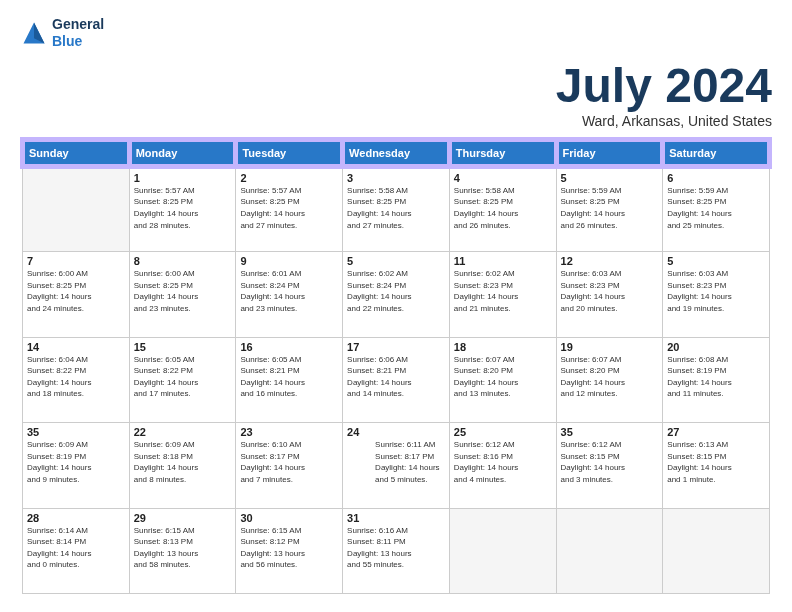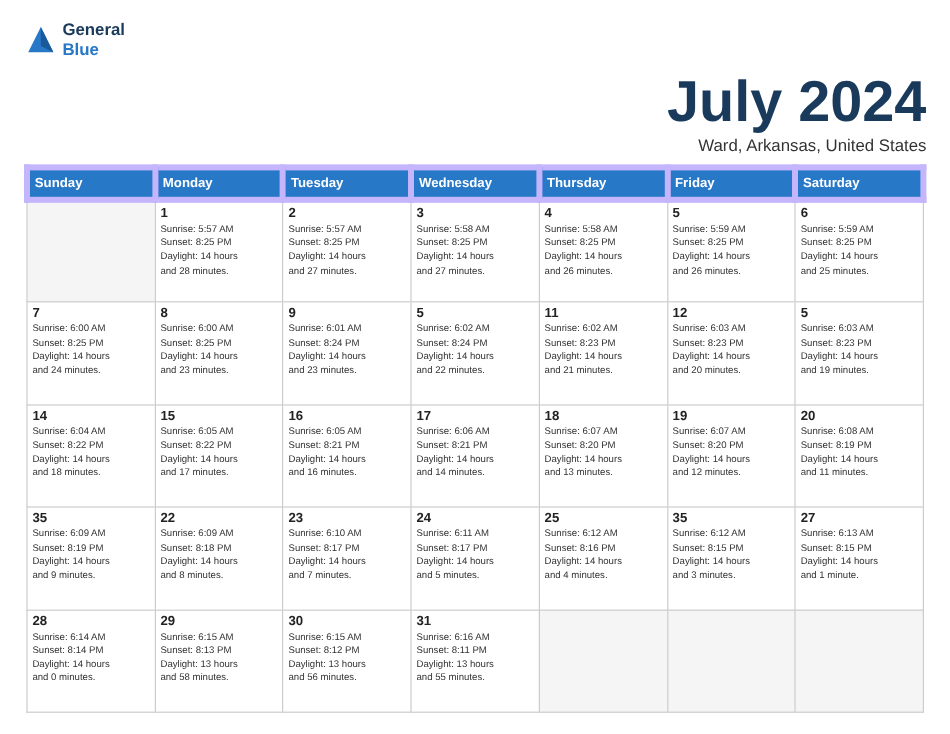--- a/index.html
+++ b/index.html
@@ -284,21 +284,21 @@
           </td>
           <td>
             <span class="day-number">23</span>
             <div class="day-info" style="white-space: pre-line;">Sunrise: 6:10 AM
 Sunset: 8:17 PM
 Daylight: 14 hours
 and 7 minutes.</div>
           </td>
           <td>
             <span class="day-number">24</span>
-            <div class="day-info" style="white-space: pre-line;">Sunrise: 6:11 AM
+            <div class="day-info" style="white-space: pre-line; margin-left: 28px;">Sunrise: 6:11 AM
 Sunset: 8:17 PM
 Daylight: 14 hours
 and 5 minutes.</div>
           </td>
           <td>
             <span class="day-number">25</span>
             <div class="day-info" style="white-space: pre-line;">Sunrise: 6:12 AM
 Sunset: 8:16 PM
 Daylight: 14 hours
 and 4 minutes.</div>

